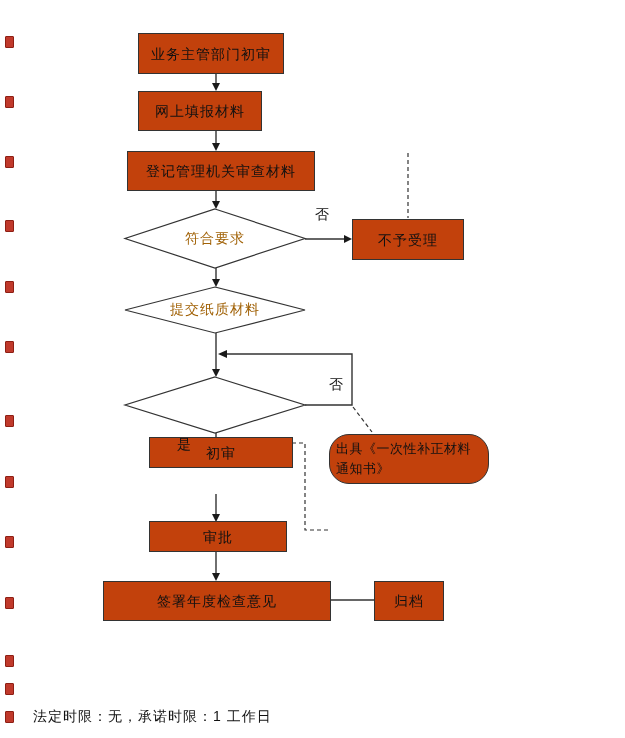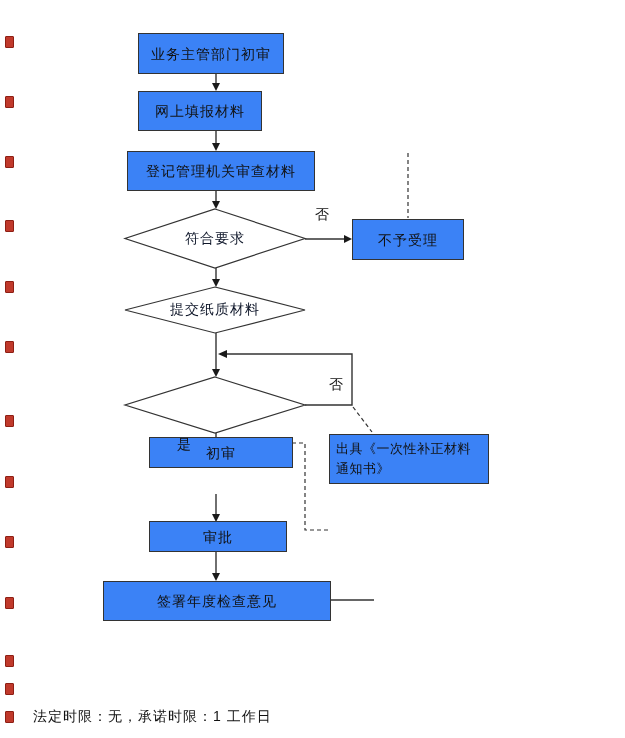--- a/index.html
+++ b/index.html
@@ -4,34 +4,34 @@
 <style>
   html,body{margin:0;padding:0;}
   body{
     width:625px;height:738px;position:relative;background:#ffffff;
     font-family:"Liberation Sans","DejaVu Sans",sans-serif;
     color:#1a1a1a;overflow:hidden;
   }
   #canvas{position:absolute;left:0;top:0;width:625px;height:738px;}
   svg.connectors{position:absolute;left:0;top:0;z-index:1;}
   .node{
-    position:absolute;box-sizing:border-box;border:1px solid #333;background:#3b82f6;
+    position:absolute;box-sizing:border-box;border:1px solid #333;background:#c2410c;
     display:flex;align-items:center;justify-content:center;
     font-size:14px;line-height:18px;text-align:center;z-index:2;color:#111;
     letter-spacing:1px;
   }
   .diamond-label{
     position:absolute;display:flex;align-items:center;justify-content:center;
-    font-size:14px;z-index:2;color:#0f172a;letter-spacing:1px;
+    font-size:14px;z-index:2;color:#a16207;letter-spacing:1px;
   }
   .edge-label{
     position:absolute;font-size:14px;color:#111;z-index:3;background:transparent;
   }
   .notice-left{justify-content:flex-start;text-align:left;padding:4px 6px;}
-  #notice-supplement{font-size:13px;line-height:20px;letter-spacing:0.5px;}
+  #notice-supplement{font-size:13px;line-height:20px;letter-spacing:0.5px;border-radius:20px;}
   .footer{
     position:absolute;left:33px;top:661px;z-index:2;
     font-size:14px;line-height:22px;color:#111;letter-spacing:1px;white-space:pre;
   }
   .rev-mark{
     position:absolute;left:5px;width:9px;height:12px;z-index:4;
     background:#c0392b;border:1px solid #8e1f14;box-sizing:border-box;border-radius:1px;
   }
 </style>
 </head>
@@ -103,20 +103,21 @@
 
   <div class="node notice-left" id="notice-supplement" style="left:329px;top:434px;width:160px;height:50px;">出具《一次性补正材料通知书》</div>
 
 
   <div class="node" style="left:149px;top:437px;width:144px;height:31px;">初审</div>
 
   <div class="node" style="left:149px;top:521px;width:138px;height:31px;">审批</div>
 
   <div class="node" style="left:103px;top:581px;width:228px;height:40px;">签署年度检查意见</div>
 
+  <div class="node" style="left:374px;top:581px;width:70px;height:40px;">归档</div>
 
   <div class="diamond-label" style="left:125px;top:209px;width:180px;height:59px;">符合要求</div>
 
   <div class="diamond-label" style="left:125px;top:287px;width:180px;height:46px;">提交纸质材料</div>
 
 
   <div class="edge-label" style="left:315px;top:206px;">否</div>
 
   <div class="edge-label" style="left:329px;top:376px;">否</div>
 

